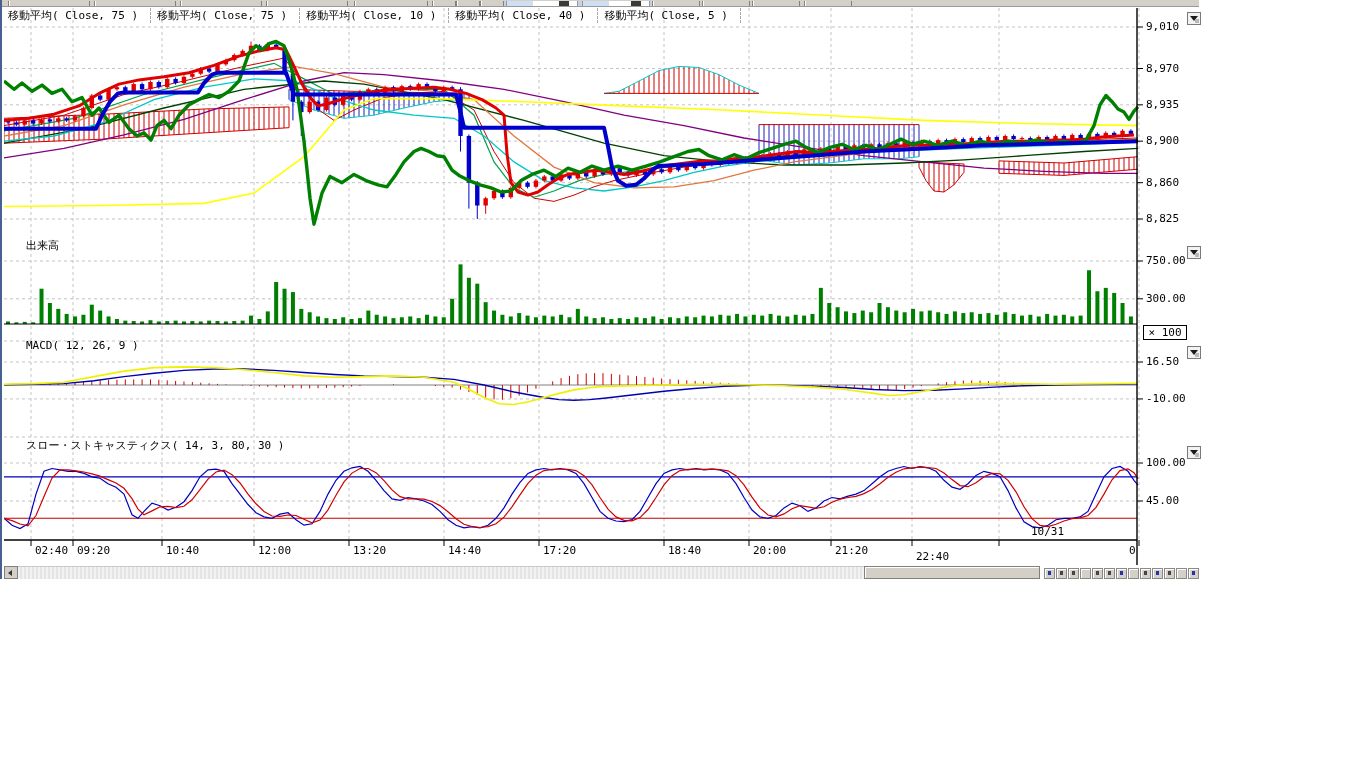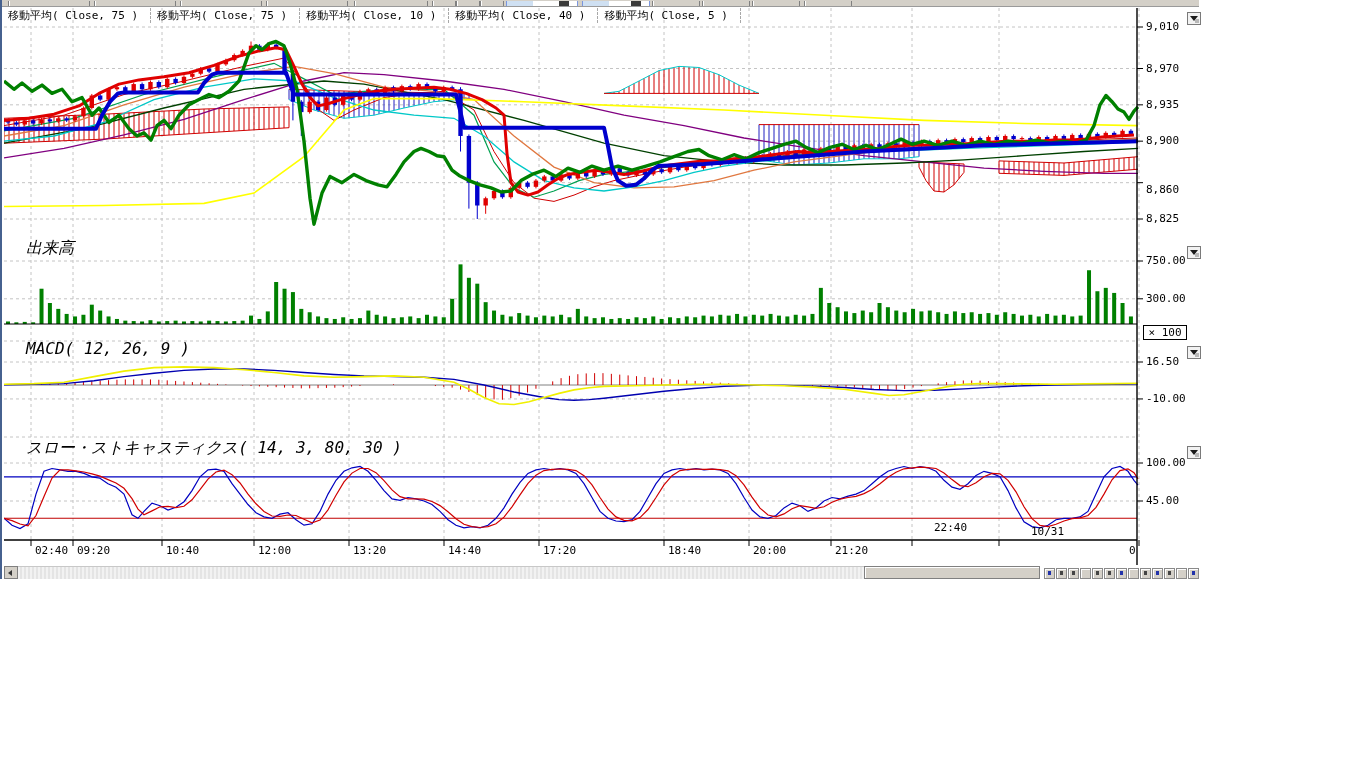--- a/index.html
+++ b/index.html
@@ -8,21 +8,21 @@
   .top-strip{position:absolute;left:0;top:0;width:1197px;height:6px;background:#d4d0c8;border-bottom:1px solid #9a9a9a;overflow:hidden;}
   .strip-btn{position:absolute;top:1px;height:8px;background:#d4d0c8;border:1px solid #808080;border-top:none;box-shadow:inset 1px 0 0 #fff;}
   .strip-combo{position:absolute;top:1px;height:8px;background:#fff;border:1px solid #7a96df;border-top:none;}
   .strip-combo .dk{position:absolute;right:8px;top:0;width:10px;height:6px;background:#3a3a3a;}
   .strip-combo .bl{position:absolute;left:0;top:0;width:26px;height:6px;background:#cfe0f2;}
   .chart-area{position:absolute;left:2px;top:7px;width:1197px;height:572px;background:#fff;}
   svg{position:absolute;left:0;top:0;}
   .ind-row{position:absolute;left:2px;display:flex;align-items:center;font-size:11px;color:#000;white-space:nowrap;z-index:5;}
   .ind-cell{padding:0 12px 0 6px;border-right:1px dashed #a8a8a8;line-height:15px;}
   .ind-cell:first-child{padding-left:2px;}
-  .pane-label{position:absolute;font-size:16px;color:#000;z-index:5;white-space:nowrap;font-style:italic;}
+  .pane-label{position:absolute;font-size:11px;color:#000;z-index:5;white-space:nowrap;}
   .axis-label{position:absolute;font-size:11px;color:#000;white-space:nowrap;z-index:4;}
   .time-label{position:absolute;font-size:11px;color:#000;white-space:nowrap;z-index:4;}
   .mult-box{position:absolute;left:1139px;top:318px;width:42px;height:13px;border:1px solid #000;background:#fff;font-size:11px;line-height:13px;text-align:center;z-index:5;}
   .dd-btn{position:absolute;left:1183px;width:14px;height:13px;background:#f2f2f2;border:1px solid #7a7a7a;box-sizing:border-box;z-index:6;cursor:pointer;}
   .dd-btn .tri{position:absolute;left:2px;top:3px;width:0;height:0;border-left:4px solid transparent;border-right:4px solid transparent;border-top:5px solid #1a1a1a;}
   .dd-btn .sh{position:absolute;right:1px;bottom:1px;width:4px;height:4px;background:#b8b8b8;}
   .hscroll{position:absolute;left:0;top:559px;width:1197px;height:13px;overflow:hidden;}
   .hs-leftbtn{position:absolute;left:0;top:0;width:14px;height:13px;background:#d4d0c8;border:1px solid #808080;box-sizing:border-box;}
   .hs-leftbtn .tri{position:absolute;left:3px;top:3px;width:0;height:0;border-top:3px solid transparent;border-bottom:3px solid transparent;border-right:4px solid #333;}
   .hs-track{position:absolute;left:14px;top:0;width:846px;height:13px;background:repeating-linear-gradient(90deg,#f2f2f2 0 2px,#e4e4e4 2px 4px);border-top:1px solid #c8c8c8;}
@@ -889,41 +889,41 @@
     <div class="dd-btn" style="top:439px;">
         <span class="tri"></span>
         <span class="sh"></span>
       </div>
 
     <div id="axisLabels">
         <div class="axis-label" style="left: 1142px; top: 13px;">9,010</div>
         <div class="axis-label" style="left: 1142px; top: 54.5135px;">8,970</div>
         <div class="axis-label" style="left: 1142px; top: 90.8378px;">8,935</div>
         <div class="axis-label" style="left: 1142px; top: 127.162px;">8,900</div>
-        <div class="axis-label" style="left: 1142px; top: 176px;">8,860</div>
+        <div class="axis-label" style="left: 1142px; top: 169px;">8,860</div>
         <div class="axis-label" style="left: 1142px; top: 205px;">8,825</div>
         <div class="axis-label" style="left: 1142px; top: 247px;">750.00</div>
         <div class="axis-label" style="left: 1142px; top: 284.8px;">300.00</div>
         <div class="axis-label" style="left: 1142px; top: 348px;">16.50</div>
         <div class="axis-label" style="left: 1142px; top: 384.939px;">-10.00</div>
         <div class="axis-label" style="left: 1142px; top: 449px;">100.00</div>
         <div class="axis-label" style="left: 1142px; top: 487px;">45.00</div>
       </div>
     <div id="timeLabels">
         <div class="time-label" style="left: 31px; top: 537px;">02:40</div>
         <div class="time-label" style="left: 73px; top: 537px;">09:20</div>
         <div class="time-label" style="left: 162px; top: 537px;">10:40</div>
         <div class="time-label" style="left: 254px; top: 537px;">12:00</div>
         <div class="time-label" style="left: 349px; top: 537px;">13:20</div>
         <div class="time-label" style="left: 444px; top: 537px;">14:40</div>
         <div class="time-label" style="left: 539px; top: 537px;">17:20</div>
         <div class="time-label" style="left: 664px; top: 537px;">18:40</div>
         <div class="time-label" style="left: 749px; top: 537px;">20:00</div>
         <div class="time-label" style="left: 831px; top: 537px;">21:20</div>
-        <div class="time-label" style="left: 912px; top: 514px; margin-left: 18px;">22:40</div>
+        <div class="time-label" style="left: 912px; top: 543px;">22:40</div>
         <div class="time-label" style="left: 999px; top: 518px; margin-left: 28px;">10/31</div>
         <div class="time-label" style="left: 1125px; top: 537px;">0</div>
       </div>
 
     <div class="hscroll">
       <div class="hs-leftbtn">
           <span class="tri"></span>
         </div>
       <div class="hs-track"></div>
       <div class="hs-thumb"></div>

